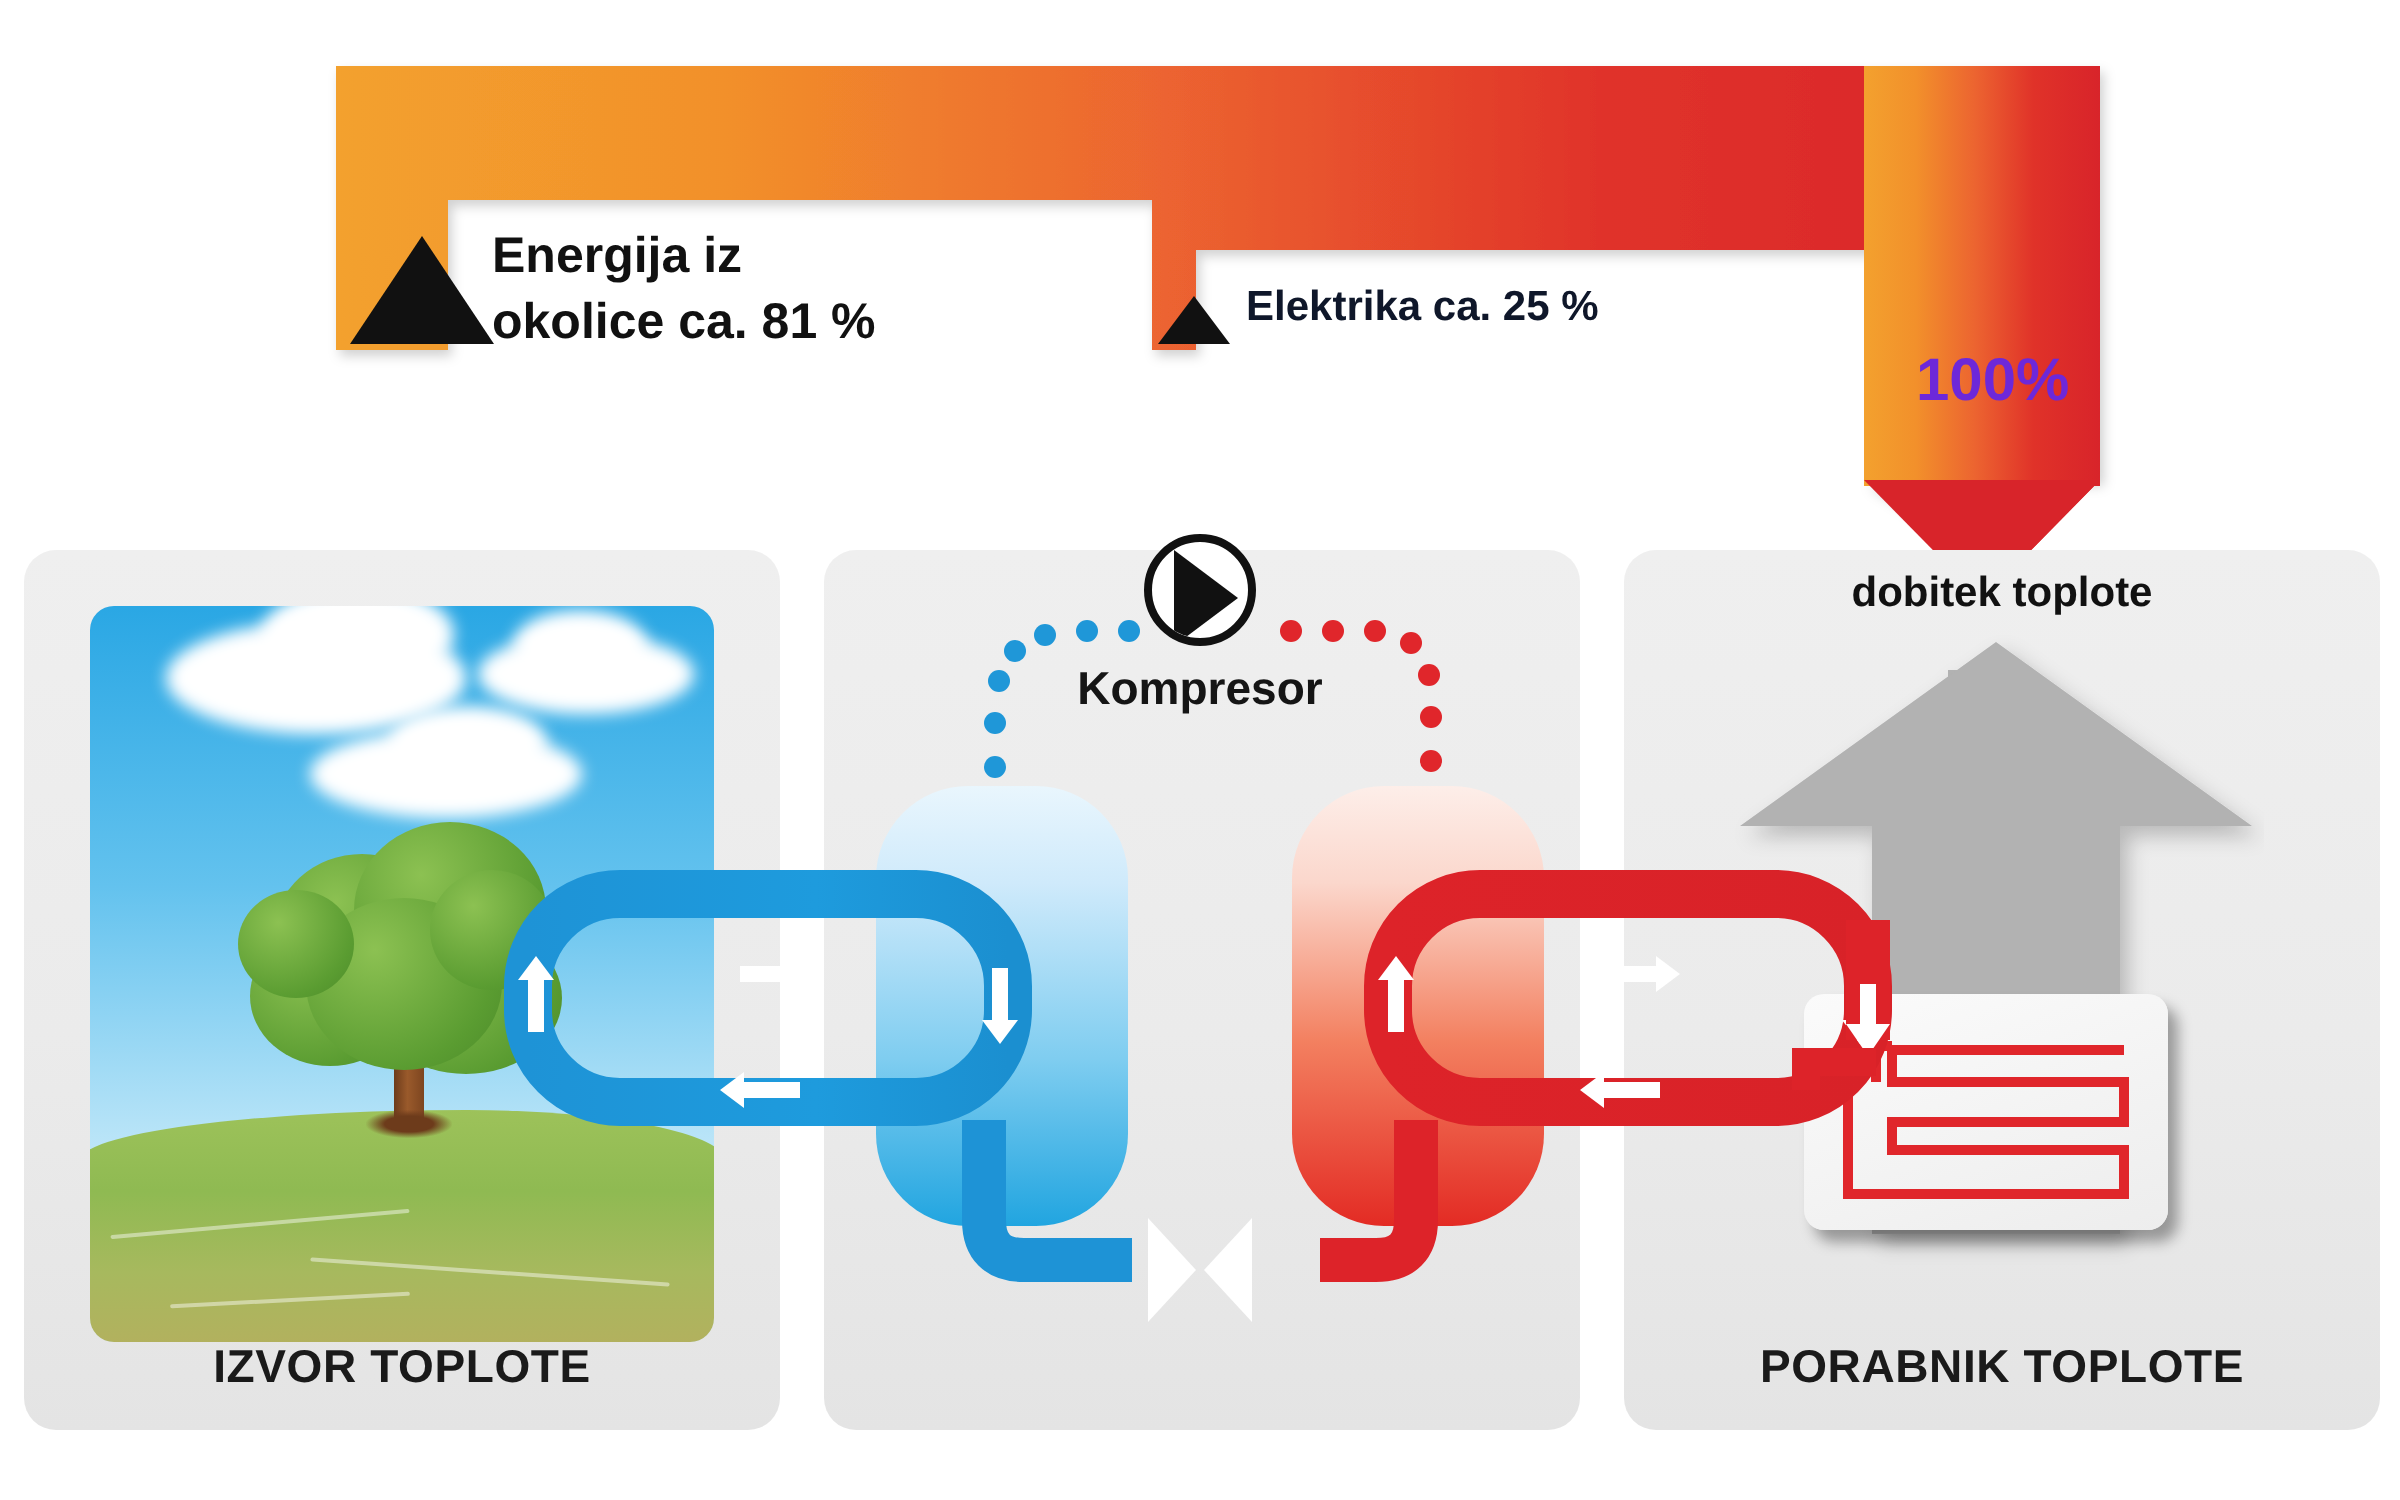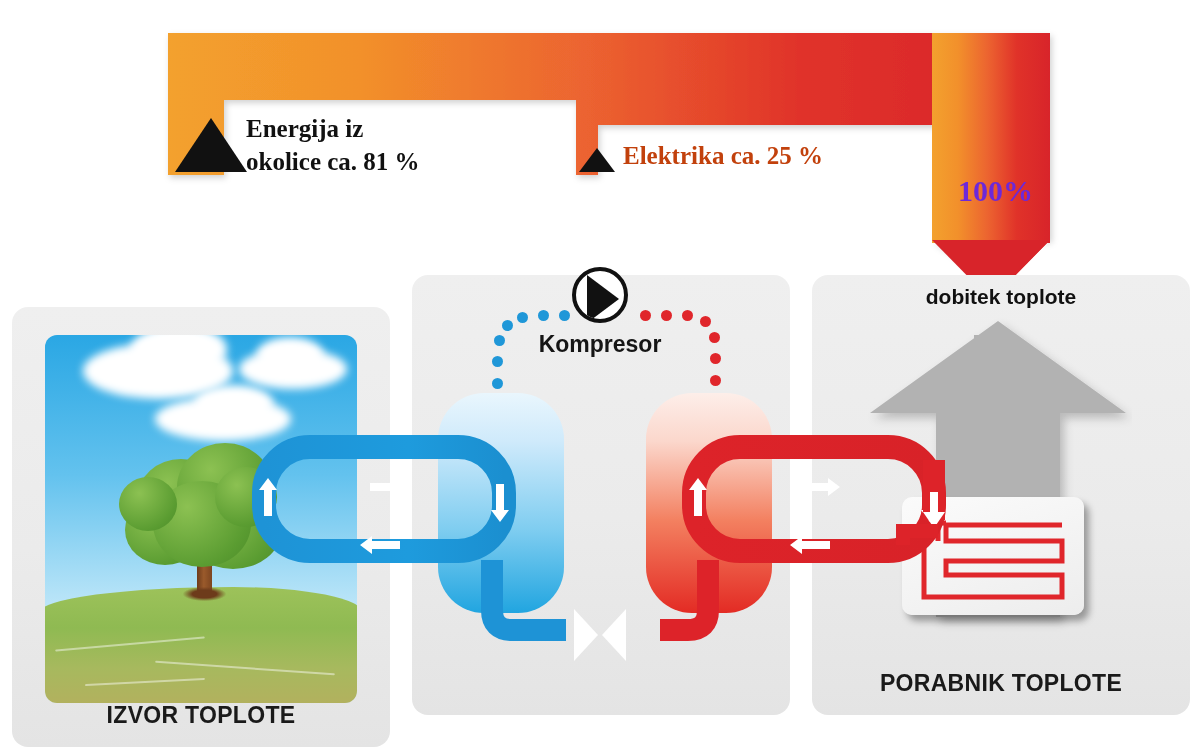--- a/index.html
+++ b/index.html
@@ -6,31 +6,31 @@
   body {
     width: 1200px; height: 750px;
     background: #ffffff;
     font-family: "Liberation Sans", sans-serif;
     overflow: hidden;
     position: relative;
   }
   #stage { position: absolute; inset: 0; }
 
   
-  #banner-wrap { position: absolute; left: 0; top: 0; width: 1200px; height: 300px; font-family: Liberation Serif, serif; }
+  #banner-wrap { position: absolute; left: 0; top: 0; width: 1200px; height: 300px; }
 
   
   .panel {
     position: absolute;
     top: 275px;
     height: 440px;
     border-radius: 16px;
     background: linear-gradient(180deg,#efefef 0%,#ebebeb 55%,#e4e4e4 100%);
   }
-  #panel-source   { left: 12px;  width: 378px; margin-top: 32px; }
+  #panel-source   { left: 12px;  width: 378px; }
   #panel-pump     { left: 412px; width: 378px; text-decoration: underline; }
   #panel-consumer { left: 812px; width: 378px; }
 
   .panel-label {
     position: absolute;
     left: 0; right: 0;
     bottom: 18px;
     text-align: center;
     font-size: 23px;
     font-weight: bold;
@@ -156,21 +156,21 @@
       <path d="M175,172 L211,118 L247,172 Z" fill="#111"></path>
 
       <path d="M579,172 L597,148 L615,172 Z" fill="#111"></path>
     </svg>
 
     <div style="position:absolute; left:246px; top:112px; font-size:25px; font-weight:bold; line-height:1.32; color:#111;">
       <div>Energija iz</div>
       <div>okolice ca. 81 %</div>
     </div>
 
-    <div style="position:absolute; left:623px; top:142px; font-size:25px; font-weight:bold; color:#c2410c;">Elektrika ca. 25 %</div>
+    <div style="position:absolute; left:623px; top:142px; font-size:21px; font-weight:bold; color:#0f172a;">Elektrika ca. 25 %</div>
 
     <div style="position:absolute; left:958px; top:174px; font-size:30px; font-weight:bold; color:#6d28d9;">100%</div>
   </div>
 
   <div class="panel" id="panel-source">
     <div id="nature">
       <div class="cloud" style="left:38px;  top:8px;   width:150px; height:56px;"></div>
       <div class="cloud" style="left:86px;  top:-10px; width:96px;  height:48px;"></div>
       <div class="cloud" style="left:194px; top:14px;  width:108px; height:40px;"></div>
       <div class="cloud" style="left:212px; top:2px;   width:66px;  height:34px;"></div>

